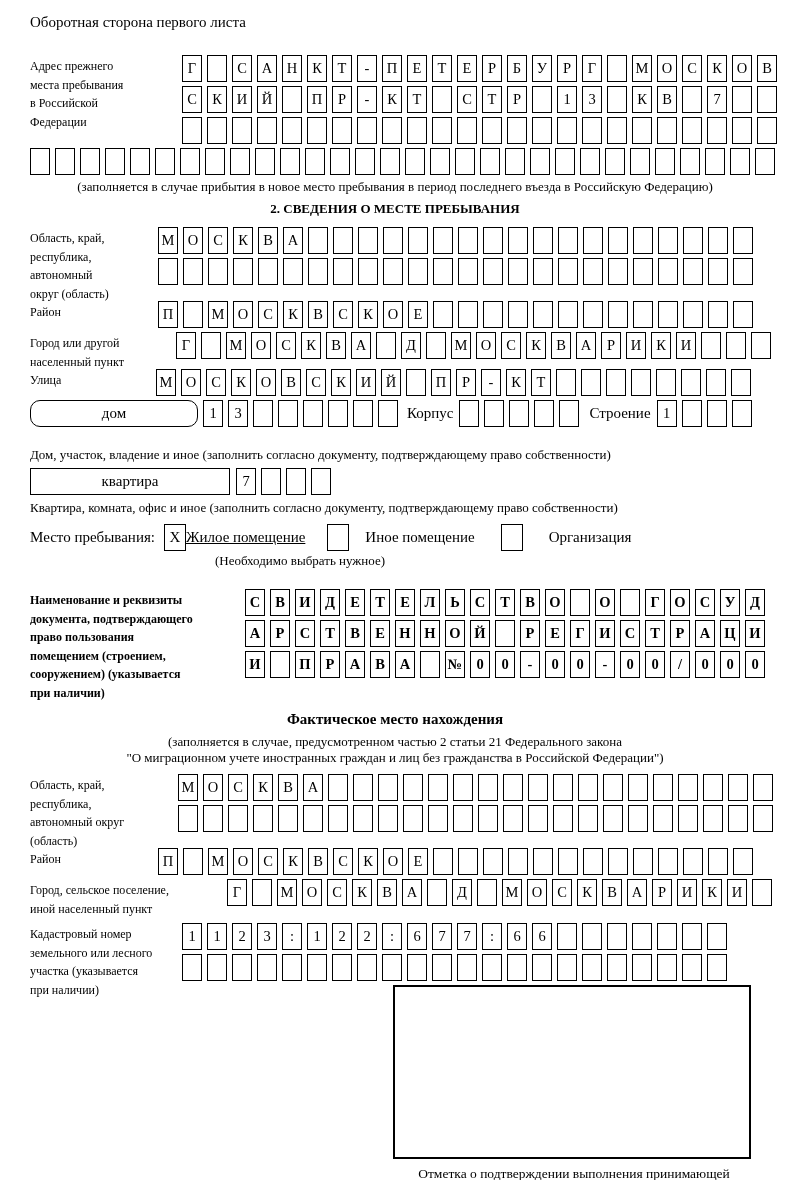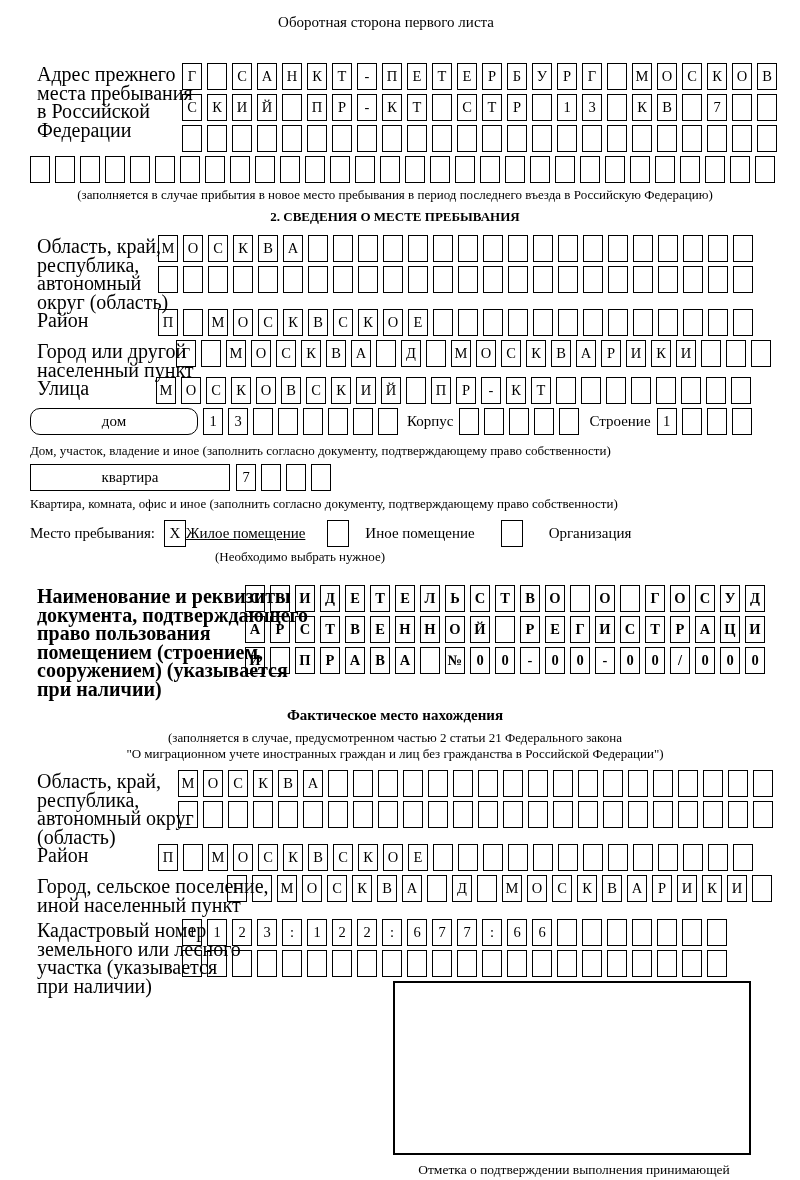--- a/index.html
+++ b/index.html
@@ -3,24 +3,24 @@
 <meta charset="utf-8">
 <style>
   * { margin:0; padding:0; box-sizing:border-box; }
   html,body { background:#fff; }
   body {
     width:800px; height:1180px;
     font-family:"Liberation Serif", serif;
     color:#000;
   }
   .page { position:relative; width:800px; height:1180px; padding:14px 40px 0 30px; overflow:hidden; }
-  .hdr-note { text-align:center; font-size:15px; padding-right:18px; margin-bottom:32px; }
+  .hdr-note { text-align:left; font-size:15px; padding-right:18px; margin-bottom:24px; }
 
   .frow { position:relative; margin-bottom:4px; min-height:27px; }
-  .flabel { position:absolute; left:7px; top:2px; font-size:20px; line-height:18.5px; white-space:pre-line; }
+  .flabel { position:absolute; left:0; top:2px; font-size:12px; line-height:18.5px; white-space:pre-line; }
   .rowcol { display:flex; flex-direction:column; gap:4px; }
   .cells { display:flex; gap:5px; }
   .cell {
     width:20px; height:27px; flex-shrink:0;
     border:1.5px solid #000;
     font-size:14.5px; line-height:24px; text-align:center;
   }
   .note { font-size:13px; line-height:16px; }
   .note.center { text-align:center; }
   .sec-title { text-align:center; font-weight:bold; font-size:13px; margin:6px 0 10px 0; }
@@ -353,21 +353,21 @@
     <div class="cells" style="margin-left:5px;">
         <span class="cell">1</span>
         <span class="cell">3</span>
         <span class="cell"></span>
         <span class="cell"></span>
         <span class="cell"></span>
         <span class="cell"></span>
         <span class="cell"></span>
         <span class="cell"></span>
       </div>
-    <div class="lbl-inline" style="margin:0 6px 4px 9px;">Корпус</div>
+    <div class="lbl-inline" style="margin:0 6px 16px 9px;">Корпус</div>
     <div class="cells">
         <span class="cell"></span>
         <span class="cell"></span>
         <span class="cell"></span>
         <span class="cell"></span>
         <span class="cell"></span>
       </div>
     <div class="lbl-inline" style="margin:0 6px 0 10px;">Строение</div>
     <div class="cells">
         <span class="cell">1</span>

